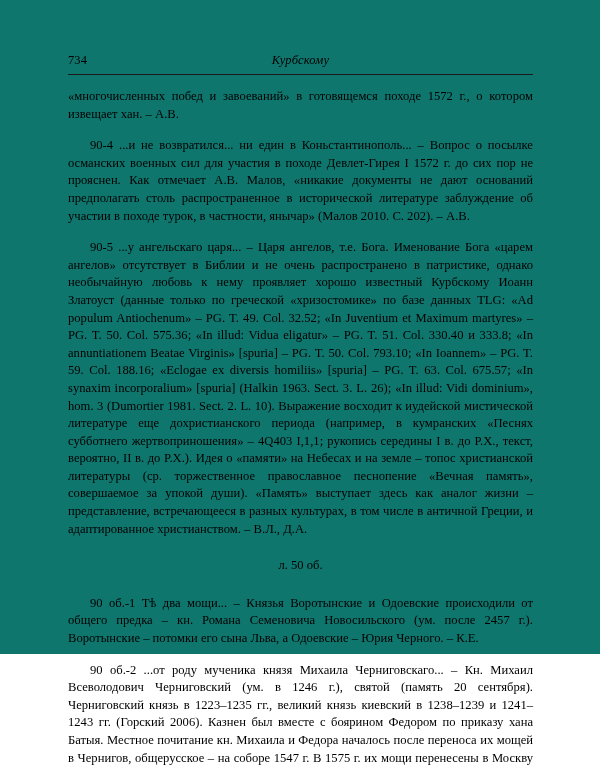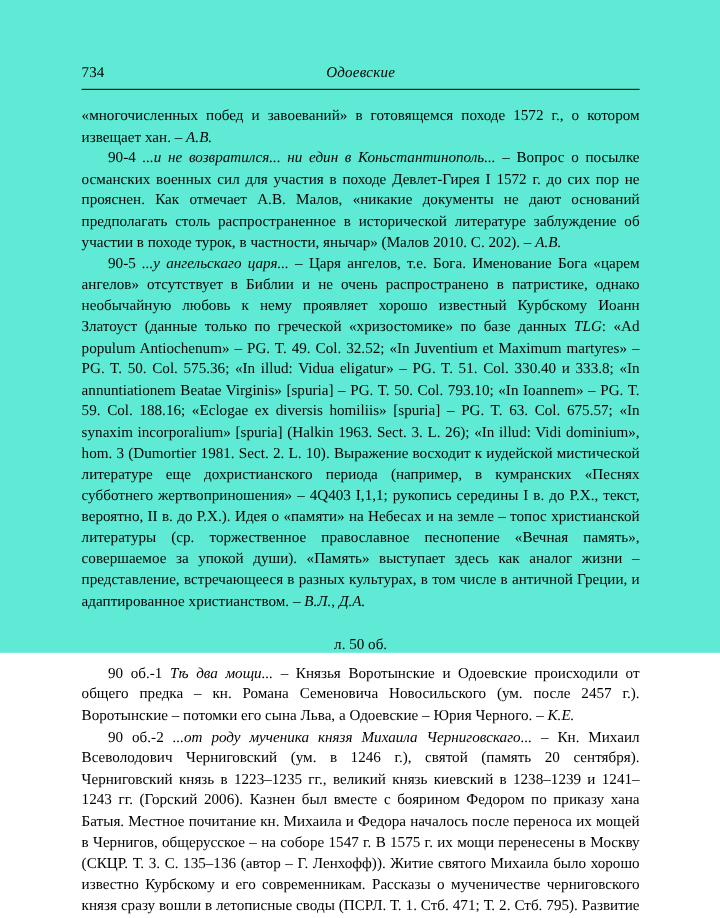--- a/index.html
+++ b/index.html
@@ -10,22 +10,22 @@
   body {
     width: 600px;
     height: 765px;
     overflow: hidden;
     font-family: "Liberation Serif", "DejaVu Serif", serif;
     color: #000000;
   }
   .page {
     position: relative;
     width: 600px;
-    height: 544px;
-    background: #5eead4;
+    height: 654px;
+    background: #0f766e;
   }
   .content {
     position: absolute;
     left: 68px;
     top: 50px;
     width: 465px;
   }
   
   .runhead {
     position: relative;
@@ -63,45 +63,45 @@
     margin: 0;
     font-size: 12.6px;
     line-height: 17.6px;
     text-align: justify;
     text-justify: inter-word;
     hyphens: manual;
     letter-spacing: 0.01px;
   }
   p.indent {
     text-indent: 22px;
+    margin-top: 14px;
   }
   p.noindent {
     text-indent: 0;
   }
   .it {
-    font-style: italic;
   }
   .center-line {
     margin: 0;
     text-align: center;
     font-size: 12.6px;
     line-height: 17.6px;
   }
   .gap-before-center { height: 19px; }
   .gap-after-center  { height: 6px; }
 </style>
 </head>
 <body>
 
 <div class="page">
   <div class="content">
 
     <div class="runhead">
       <span class="folio">734</span>
-      <span class="title">Одоевские</span>
+      <span class="title">Курбскому</span>
     </div>
     <div class="rule"></div>
 
     <p class="para noindent"><span>«многочисленных побед и завоеваний» в готовящемся походе 1572 г., о котором извещает хан. – </span><span class="it">А.В.</span></p>
 
     <p class="para indent"><span>90-4 </span><span class="it">...и не возвратился... ни един в Коньстантинополь...</span><span> – </span><span>Вопрос о посылке османских военных сил для участия в походе Девлет-Гирея I 1572 г. до сих пор не прояснен. Как отмечает А.В. Малов, «никакие документы не дают оснований предполагать столь распространенное в исторической литературе заблуждение об участии в походе турок, в частности, янычар» (Малов 2010. С. 202). – </span><span class="it">А.В.</span></p>
 
     <p class="para indent"><span>90-5 </span><span class="it">...у ангельскаго царя...</span><span> – </span><span>Царя ангелов, т.е. Бога. Именование Бога «царем ангелов» отсутствует в Библии и не очень распространено в патристике, однако необычайную любовь к нему проявляет хорошо известный Курбскому Иоанн Златоуст (данные только по греческой «хризостомике» по базе данных </span><span class="it">TLG</span><span>: «Ad populum Antiochenum» – PG. T. 49. Col. 32.52; «In Juventium et Maximum martyres» – PG. T. 50. Col. 575.36; «In illud: Vidua eligatur» – PG. T. 51. Col. 330.40 и 333.8; «In annuntiationem Beatae Virginis» [spuria] – PG. T. 50. Col. 793.10; «In Ioannem» – PG. T. 59. Col. 188.16; «Eclogae ex diversis homiliis» [spuria] – PG. T. 63. Col. 675.57; «In synaxim incorporalium» [spuria] (Halkin 1963. Sect. 3. L. 26); «In illud: Vidi dominium», hom. 3 (Dumortier 1981. Sect. 2. L. 10). Выражение восходит к иудейской мистической литературе еще дохристианского периода (например, в кумранских «Песнях субботнего жертвоприношения» – 4Q403 I,1,1; рукопись середины I в. до Р.Х., текст, вероятно, II в. до Р.Х.). Идея о «памяти» на Небесах и на земле – топос христианской литературы (ср. торжественное православное песнопение «Вечная память», совершаемое за упокой души). «Память» выступает здесь как аналог жизни – представление, встречающееся в разных культурах, в том числе в античной Греции, и адаптированное христианством. – </span><span class="it">В.Л., Д.А.</span></p>
 
     <div class="gap-before-center"></div>

